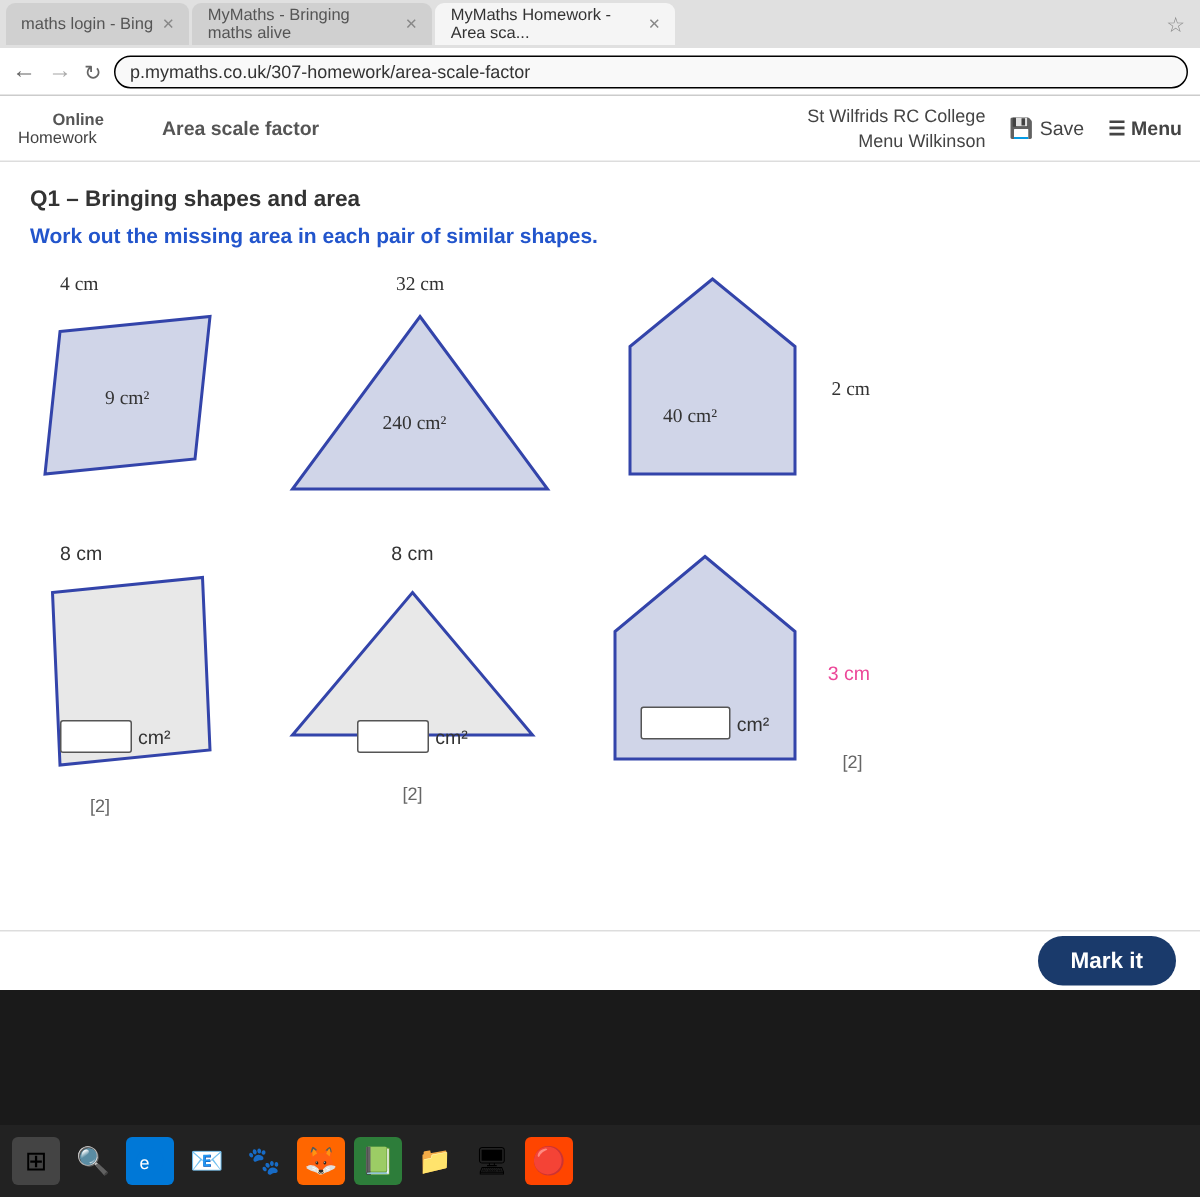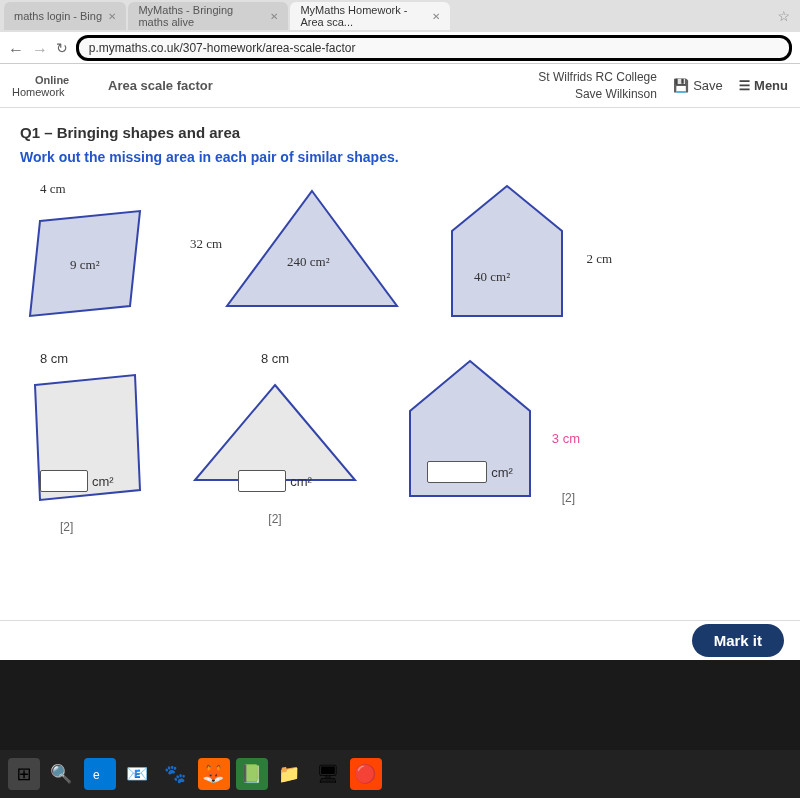--- a/index.html
+++ b/index.html
@@ -60,21 +60,21 @@
       display: flex;
       align-items: center;
       background: #fff;
       height: 32px;
       padding: 0 8px;
       border-bottom: 1px solid #ccc;
       gap: 8px;
     }
     .address-input {
       flex: 1;
-      border: 3px solid #000000;
+      border: 1px solid #000000;
       border-radius: 12px;
       padding: 3px 10px;
       font-size: 12px;
       color: #333;
       background: #f9f9f9;
     }
 
     
     .site-header {
       display: flex;
@@ -240,21 +240,21 @@
   <div class="site-header">
     <div class="nav-left">
       <span class="online">Online</span>
       <span>Homework</span>
     </div>
     <span class="breadcrumb-sep"></span>
     <span class="area-label">Area scale factor</span>
     <div class="header-right">
       <div class="user-info">
         <div>St Wilfrids RC College</div>
-        <div>Save Wilkinson</div>
+        <div>Menu Wilkinson</div>
       </div>
       <button class="save-btn">
         <span>💾</span>
         <span>Save</span>
       </button>
       <span class="menu-btn">
         ☰ <span>Menu</span>
       </span>
     </div>
   </div>
@@ -266,21 +266,21 @@
     <div style="display: flex; gap: 40px; margin-bottom: 30px; align-items: flex-start; font-family: Liberation Serif, serif;">
 
       <div style="display:flex; flex-direction:column; align-items:flex-start;">
         <span style="font-size:13px; color:#333; margin-bottom:4px; margin-left:20px;">4 cm</span>
         <svg width="130" height="120" class="shape">
           <polygon points="20,20 120,10 110,105 10,115" fill="#d0d5e8" stroke="#3344aa" stroke-width="2"></polygon>
           <text x="50" y="68" class="area-text">9 cm²</text>
         </svg>
       </div>
 
-      <div style="display:flex; flex-direction:row; align-items:center;">
+      <div style="display:flex; flex-direction:column; align-items:center;">
         <span style="font-size:13px; color:#333; margin-bottom:4px;">32 cm</span>
         <svg width="180" height="130" class="shape">
           <polygon points="90,10 175,125 5,125" fill="#d0d5e8" stroke="#3344aa" stroke-width="2"></polygon>
           <text x="65" y="85" class="area-text">240 cm²</text>
         </svg>
       </div>
 
       <div style="display:flex; flex-direction:column; align-items:center; position:relative;">
         <svg width="130" height="140" class="shape">
           <polygon points="65,5 120,50 120,135 10,135 10,50" fill="#d0d5e8" stroke="#3344aa" stroke-width="2"></polygon>

